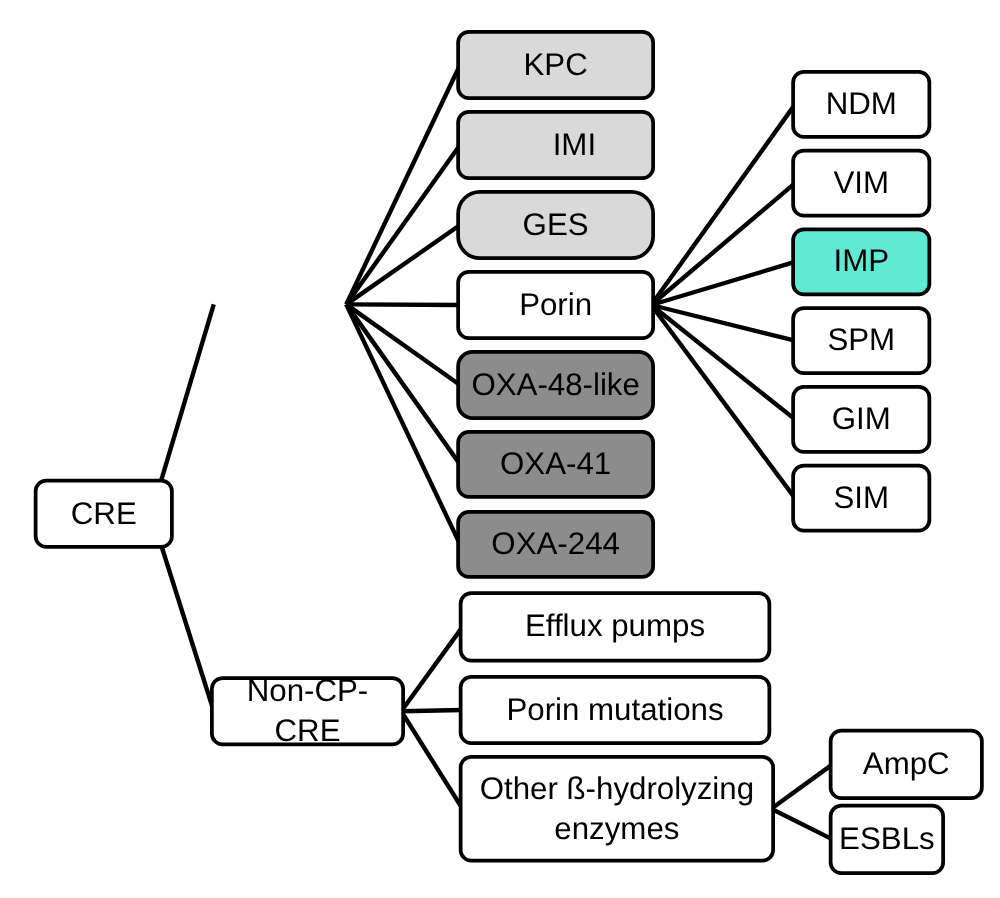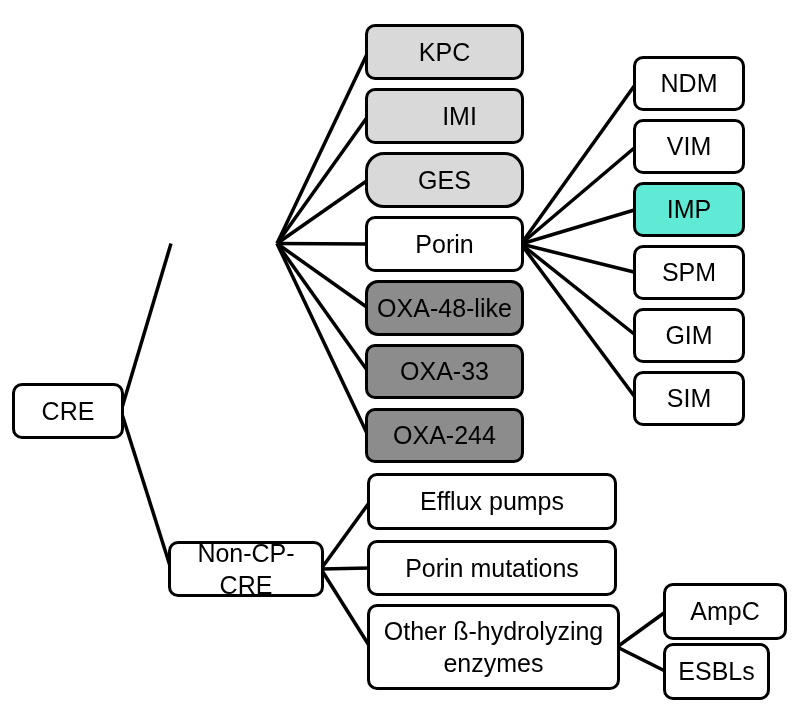--- a/index.html
+++ b/index.html
@@ -47,21 +47,21 @@
   #n-ndm        { left: 633px; top: 56px;  width: 112px; height: 55px; }
   #n-vim        { left: 633px; top: 119px; width: 112px; height: 55px; }
   #n-imp        { left: 633px; top: 182px; width: 112px; height: 55px; }
   #n-spm        { left: 633px; top: 245px; width: 112px; height: 55px; }
   #n-gim        { left: 633px; top: 308px; width: 112px; height: 55px; }
   #n-sim        { left: 633px; top: 371px; width: 112px; height: 55px; }
   #n-efflux     { left: 367px; top: 473px; width: 250px; height: 57px; }
   #n-porin      { left: 367px; top: 540px; width: 250px; height: 56px; }
   #n-other      { left: 367px; top: 604px; width: 253px; height: 86px; }
   #n-ampc       { left: 663px; top: 583px; width: 124px; height: 57px; }
-  #n-esbls      { left: 663px; top: 643px; width: 107px; height: 57px; }
+  #n-esbls      { left: 663px; top: 643px; width: 93px; height: 57px; }
 </style>
 </head>
 <body>
 
 <div id="canvas">
   <svg id="edges" xmlns="http://www.w3.org/2000/svg">
       <line x1="121" y1="411" x2="171" y2="243.5" stroke="#000000" stroke-width="3.5"></line>
       <line x1="121" y1="411" x2="171" y2="569" stroke="#000000" stroke-width="3.5"></line>
       <line x1="277" y1="243.5" x2="368" y2="52" stroke="#000000" stroke-width="3.5"></line>
       <line x1="277" y1="243.5" x2="368" y2="116" stroke="#000000" stroke-width="3.5"></line>
@@ -76,28 +76,28 @@
       <line x1="521" y1="244" x2="636" y2="272.5" stroke="#000000" stroke-width="3.5"></line>
       <line x1="521" y1="244" x2="636" y2="335.5" stroke="#000000" stroke-width="3.5"></line>
       <line x1="521" y1="244" x2="636" y2="398.5" stroke="#000000" stroke-width="3.5"></line>
       <line x1="321" y1="569" x2="370" y2="501.5" stroke="#000000" stroke-width="3.5"></line>
       <line x1="321" y1="569" x2="370" y2="568" stroke="#000000" stroke-width="3.5"></line>
       <line x1="321" y1="569" x2="370" y2="647" stroke="#000000" stroke-width="3.5"></line>
       <line x1="617" y1="647" x2="666" y2="611.5" stroke="#000000" stroke-width="3.5"></line>
       <line x1="617" y1="647" x2="666" y2="671.5" stroke="#000000" stroke-width="3.5"></line>
     </svg>
 
-  <div class="node" id="n-cre" style="background: rgb(255, 255, 255);">CRE</div>
+  <div class="node" id="n-cre" style="background: rgb(255, 255, 255); margin-left: 15px;">CRE</div>
   <div class="node" id="n-non_cp_cre" style="background: rgb(255, 255, 255);">Non-CP-CRE</div>
   <div class="node" id="n-kpc" style="background: rgb(217, 217, 217);">KPC</div>
   <div class="node" id="n-imi" style="background: rgb(217, 217, 217);">IMI</div>
   <div class="node" id="n-ges" style="background: rgb(217, 217, 217); border-radius: 19px;">GES</div>
   <div class="node" id="n-mbls" style="background: rgb(255, 255, 255);">Porin</div>
   <div class="node" id="n-oxa48" style="background: rgb(140, 140, 140); border-radius: 13px;">OXA-48-like</div>
-  <div class="node" id="n-oxa72" style="background: rgb(140, 140, 140);">OXA-33</div>
+  <div class="node" id="n-oxa72" style="background: rgb(140, 140, 140);">OXA-41</div>
   <div class="node" id="n-oxa244" style="background: rgb(140, 140, 140);">OXA-244</div>
   <div class="node" id="n-ndm" style="background: rgb(255, 255, 255);">NDM</div>
   <div class="node" id="n-vim" style="background: rgb(255, 255, 255);">VIM</div>
   <div class="node" id="n-imp" style="background: #5eead4;">IMP</div>
   <div class="node" id="n-spm" style="background: rgb(255, 255, 255);">SPM</div>
   <div class="node" id="n-gim" style="background: rgb(255, 255, 255);">GIM</div>
   <div class="node" id="n-sim" style="background: rgb(255, 255, 255);">SIM</div>
   <div class="node" id="n-efflux" style="background: rgb(255, 255, 255);">Efflux pumps</div>
   <div class="node" id="n-porin" style="background: rgb(255, 255, 255);">Porin mutations</div>
   <div class="node" id="n-other" style="background: rgb(255, 255, 255);">Other ß-hydrolyzing enzymes</div>

